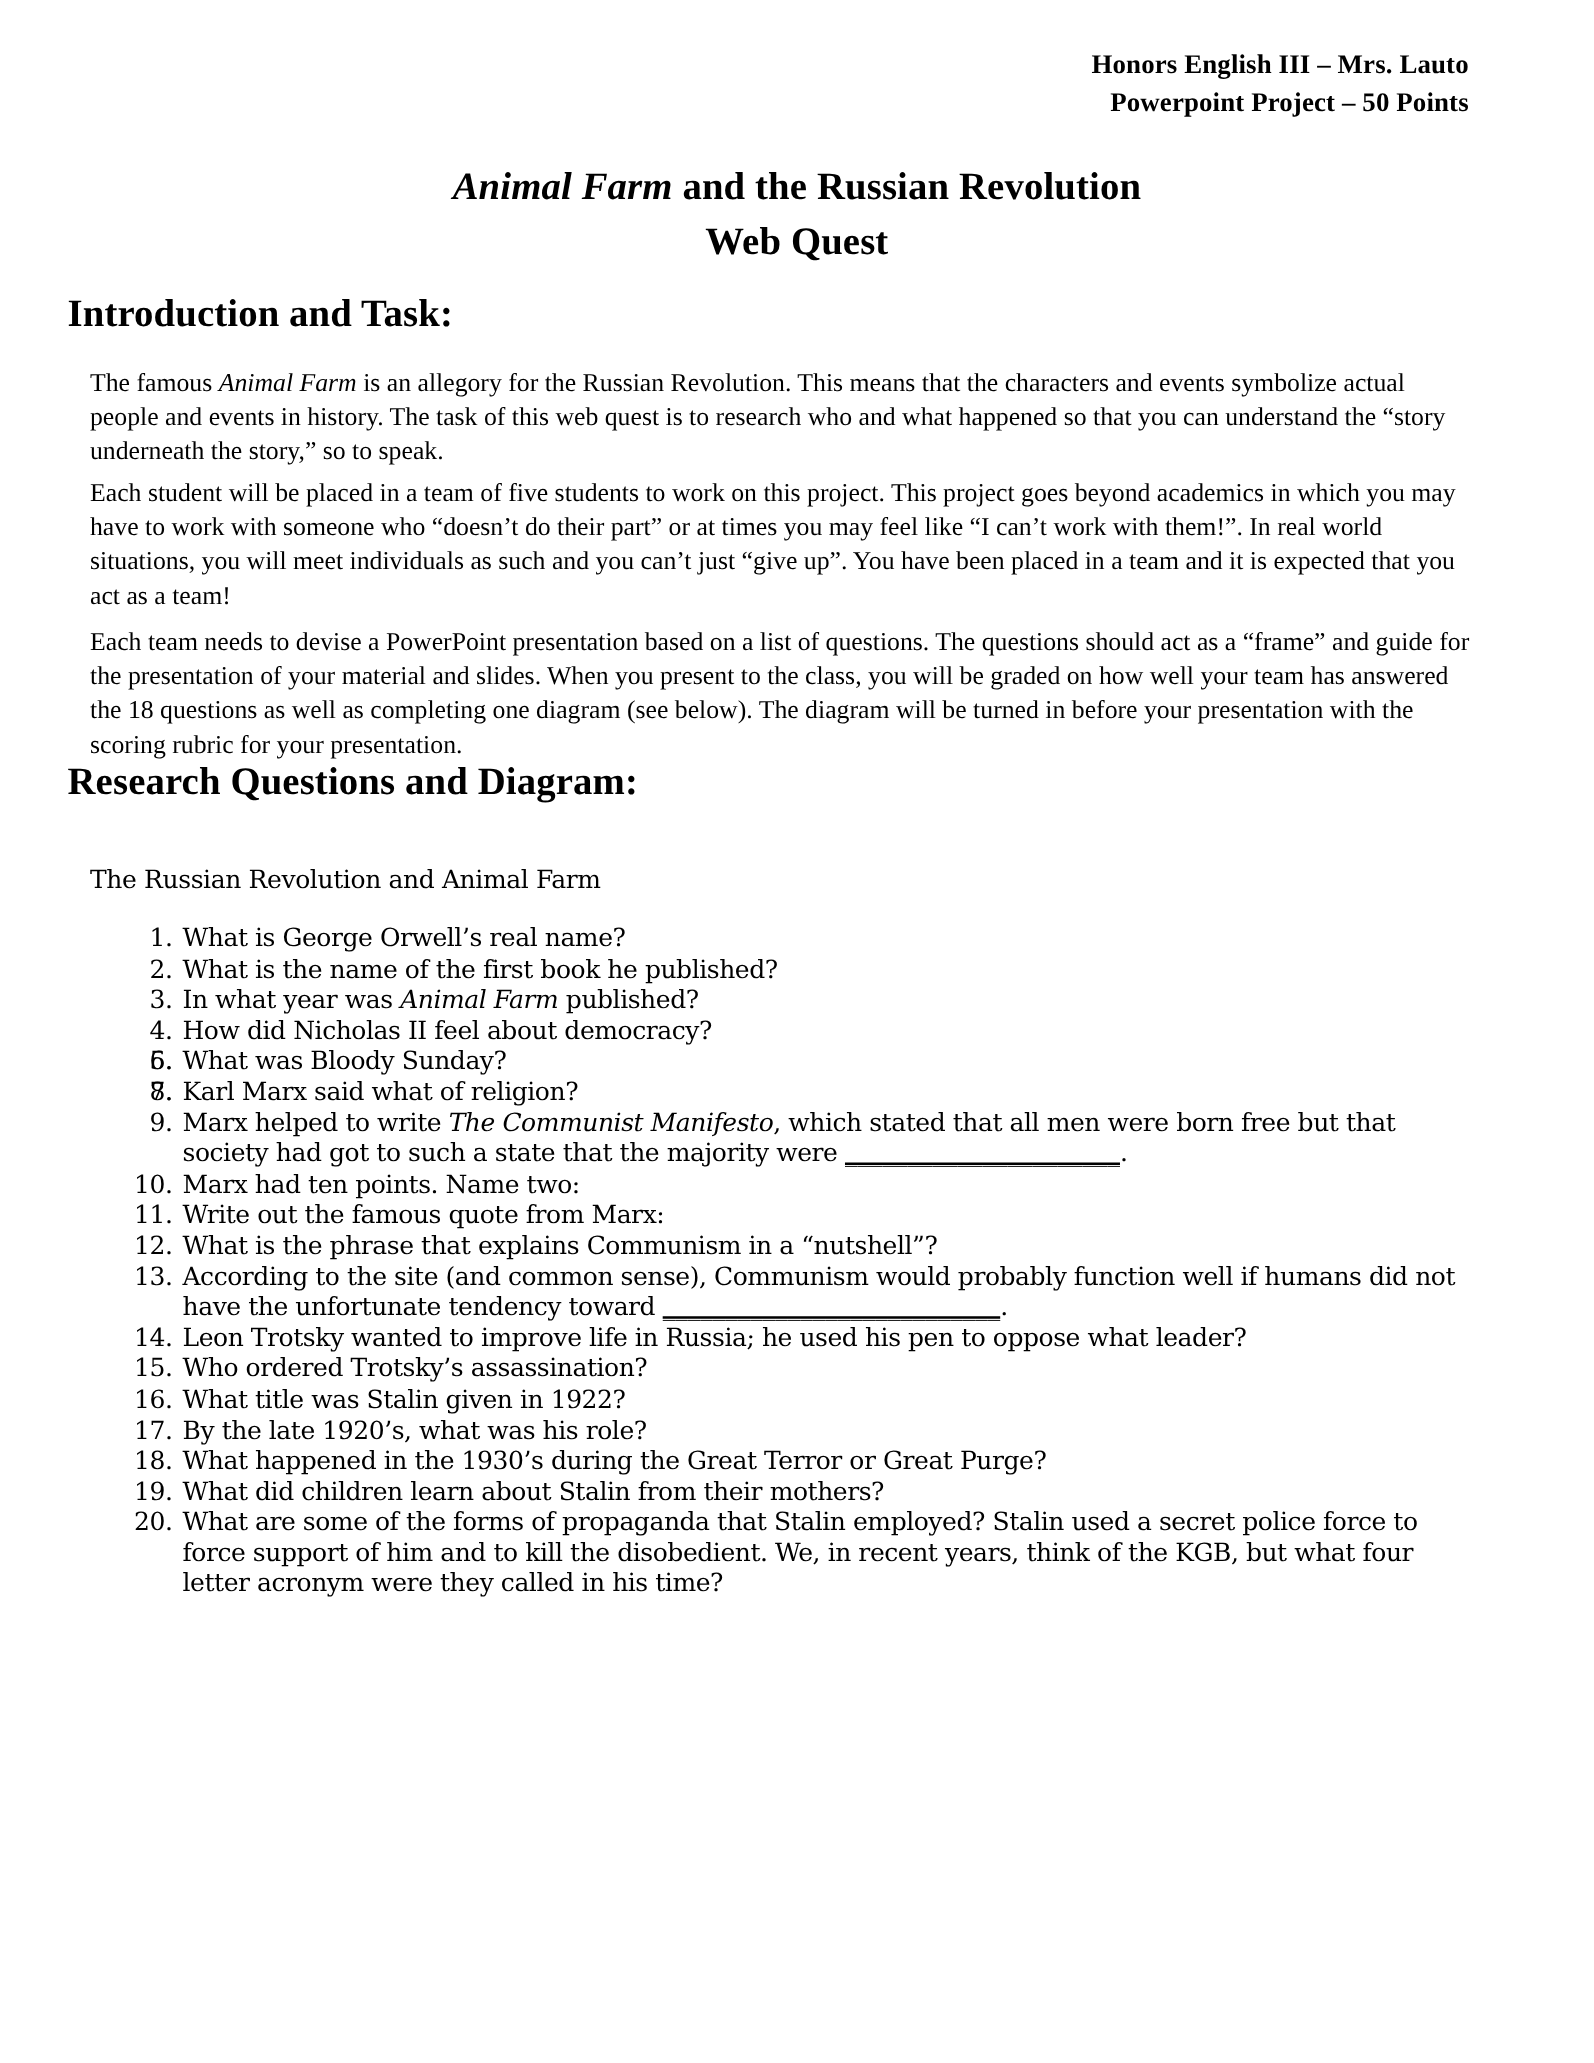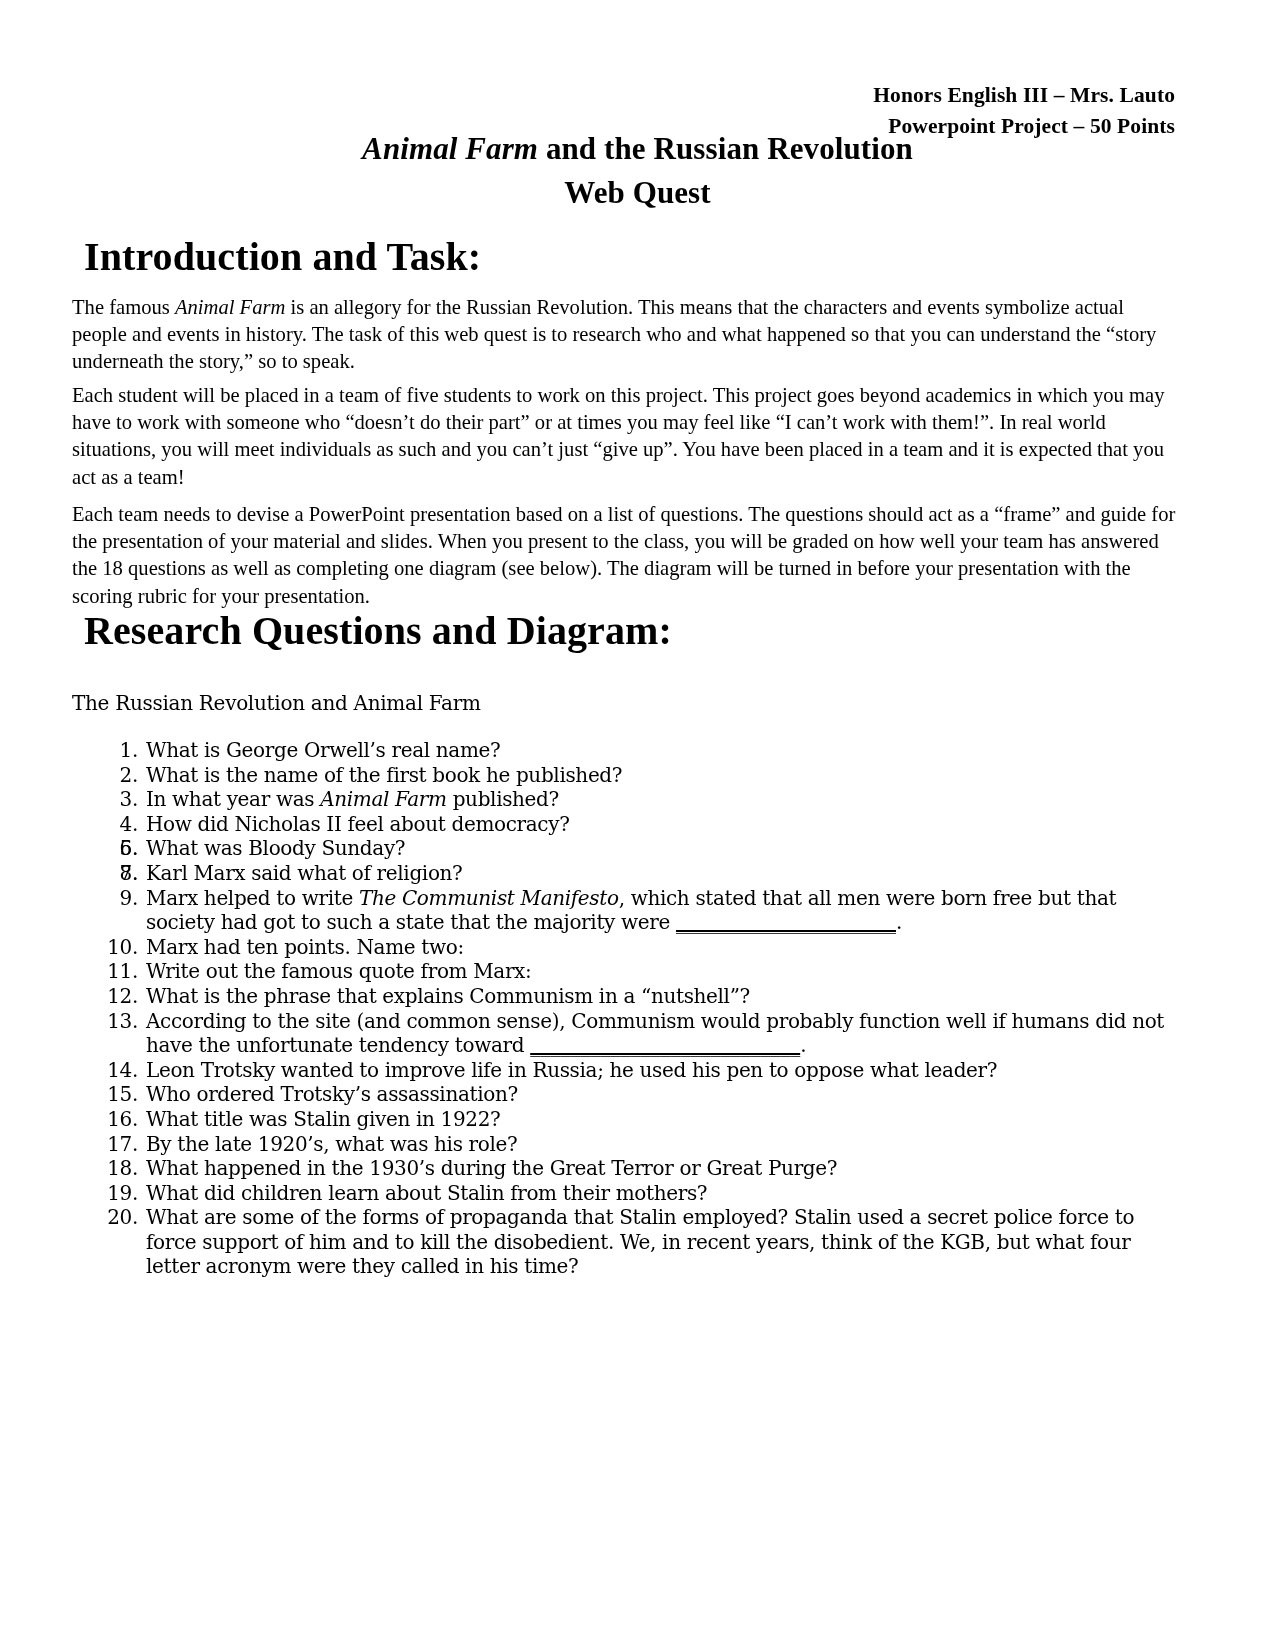--- a/index.html
+++ b/index.html
@@ -21,21 +21,20 @@
   
   .doc-header {
     position: absolute;
     top: 36px;
     right: 100px;
     text-align: right;
     font-weight: bold;
     font-size: 21.5px;
     line-height: 1.42;
     letter-spacing: 0.1px;
-    margin-top: 44px;
   }
 
   
   .title-block {
     position: absolute;
     top: 127px;
     left: 72px;
     right: 72px;
     text-align: center;
   }
@@ -45,23 +44,23 @@
     line-height: 1.42;
     letter-spacing: 0.1px;
   }
   .title-line .ital {
     font-style: italic;
   }
 
   
   .section-heading {
     position: absolute;
-    left: 84px;
+    left: 54px;
     font-weight: bold;
-    font-size: 40px;
+    font-size: 31px;
     letter-spacing: 0.1px;
   }
   #heading-intro { top: 233px; }
   #heading-research { top: 607px; }
 
   
   .body-block {
     position: absolute;
     left: 72px;
     width: 1105px;

